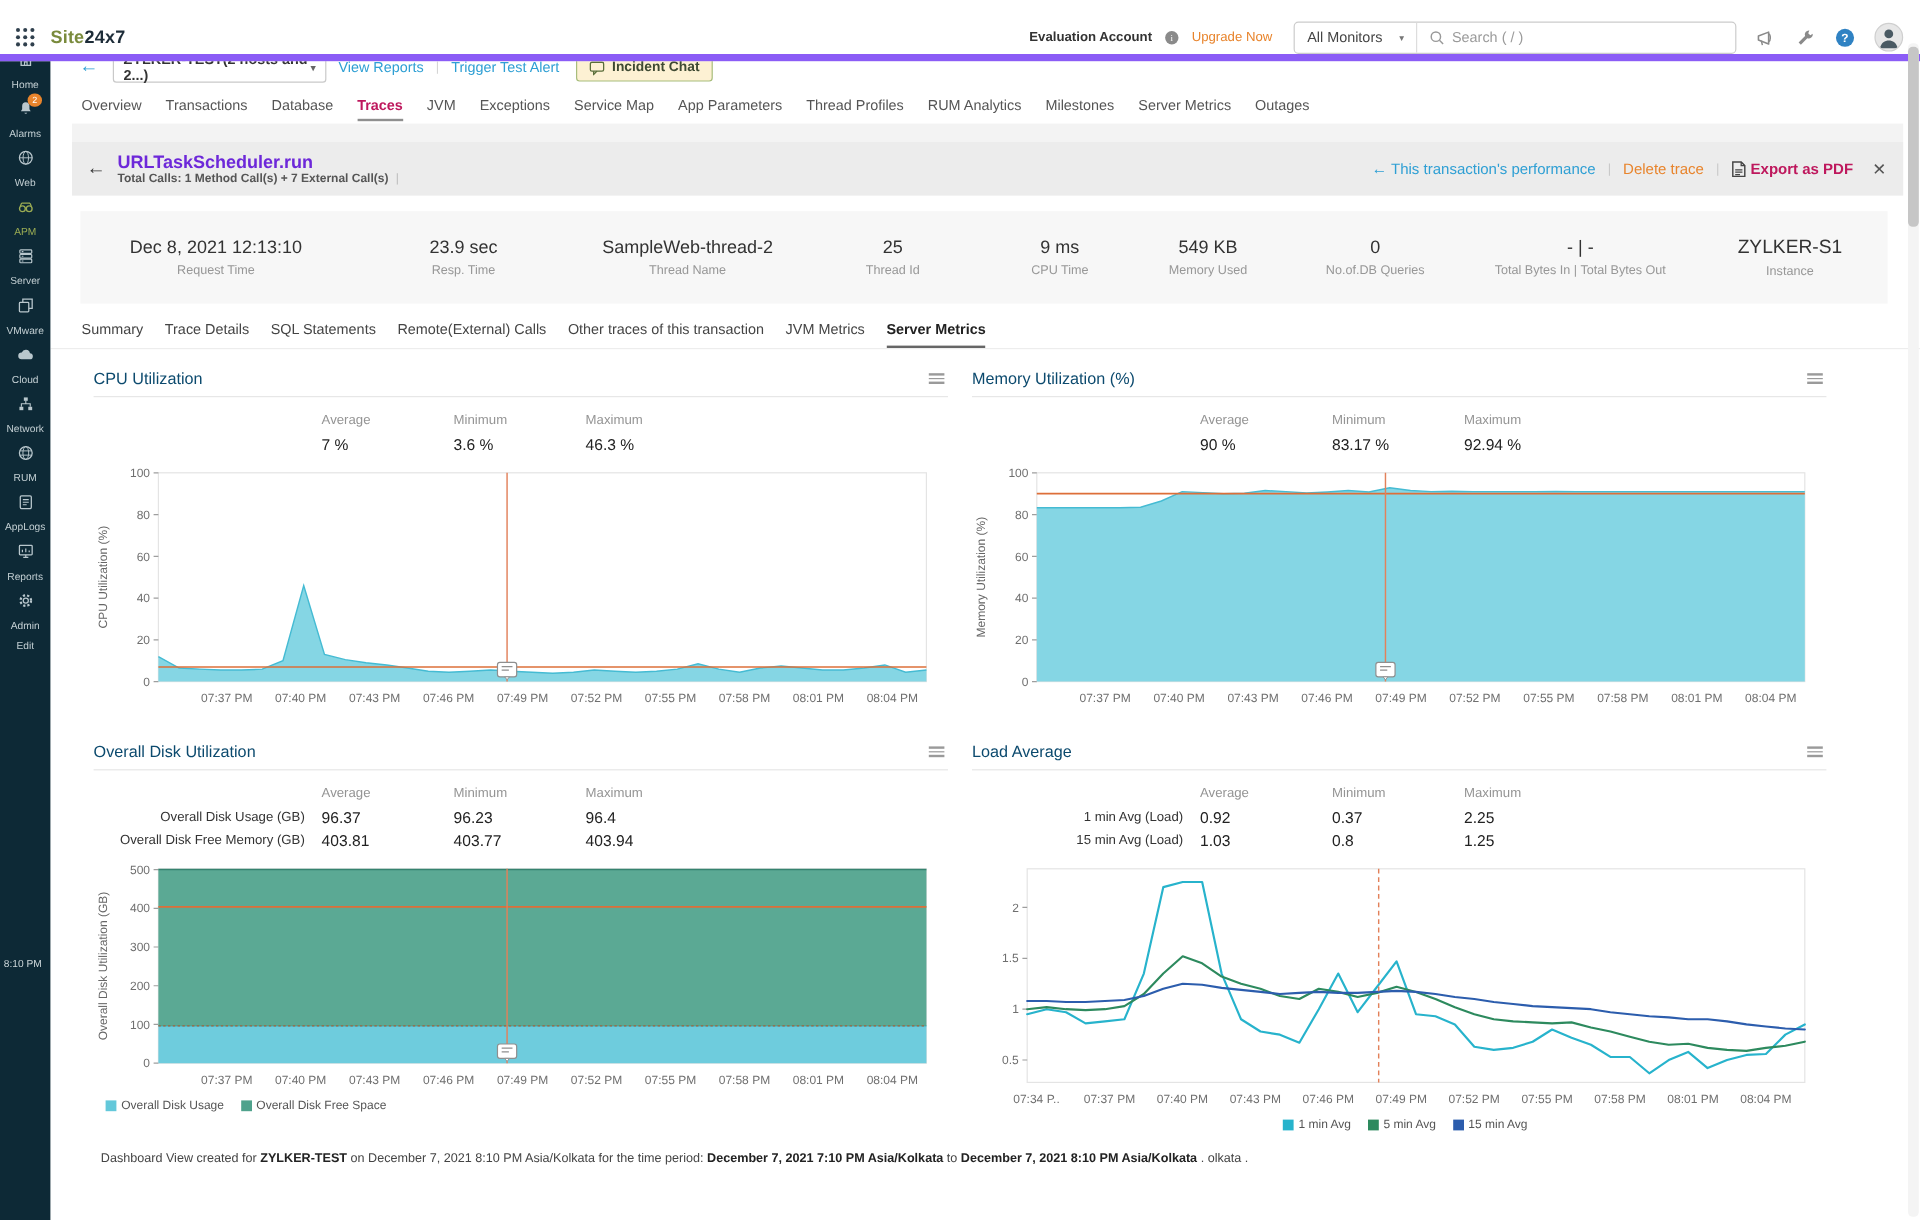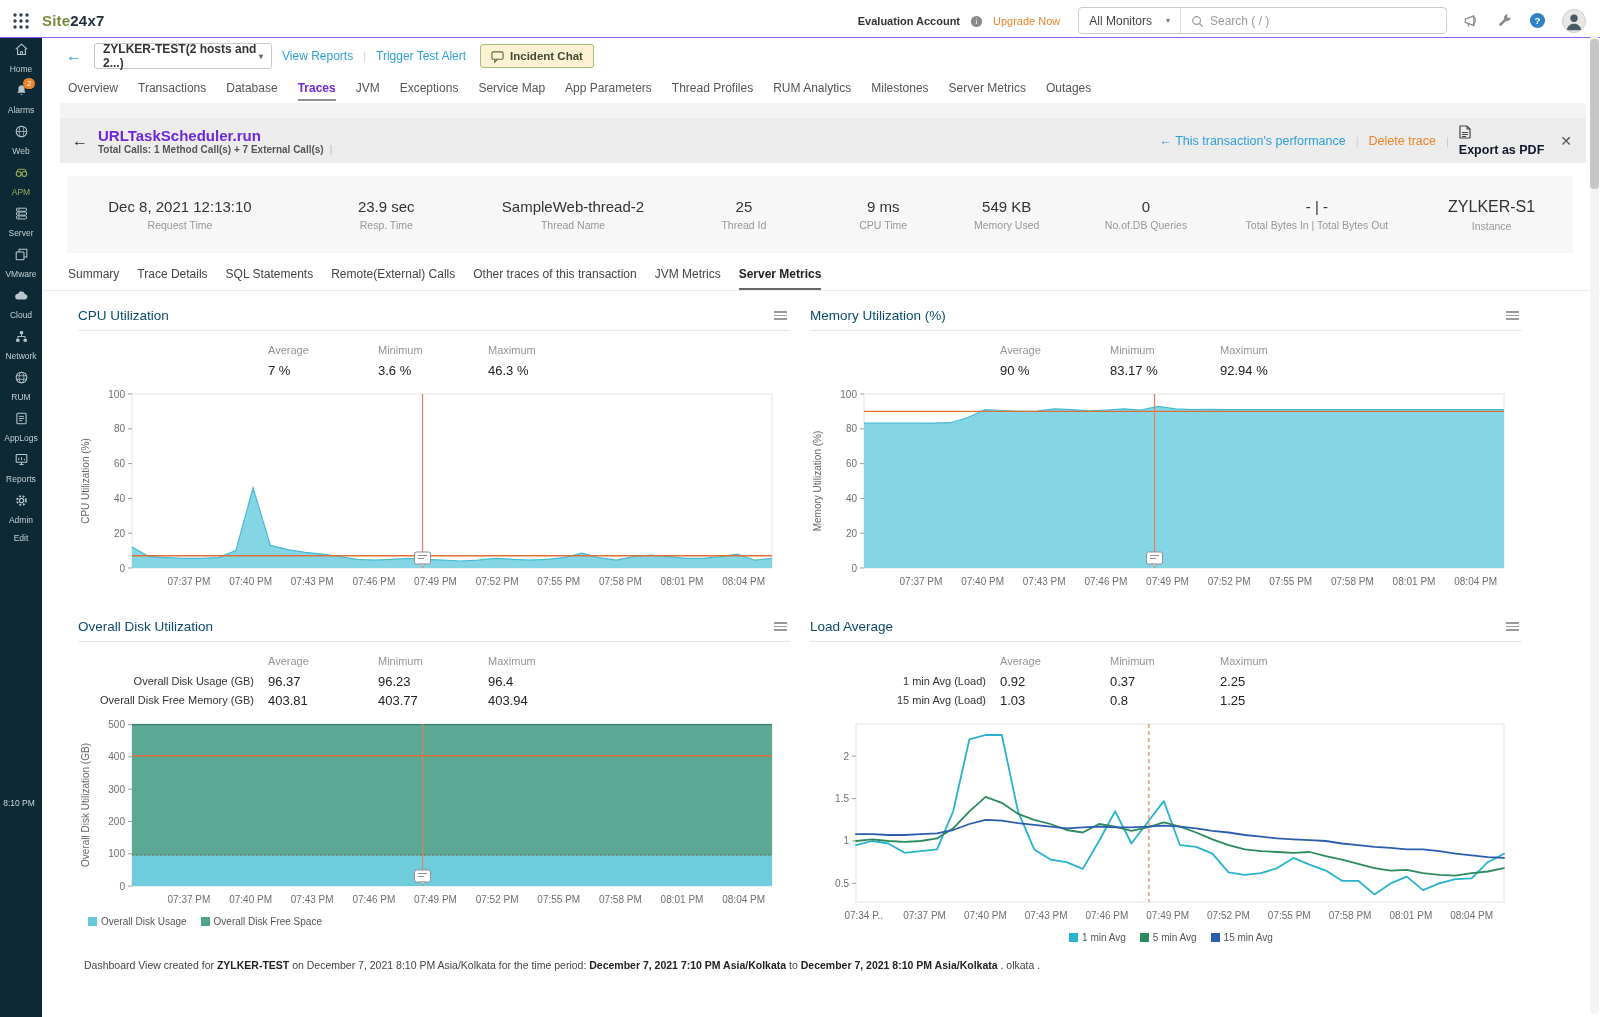--- a/index.html
+++ b/index.html
@@ -1,21 +1,21 @@
 <!DOCTYPE html>
 <html><head>
 <meta charset="utf-8">
 <style>
   * { margin:0; padding:0; box-sizing:border-box; }
   html,body { width:1600px; height:1017px; overflow:hidden; background:#fff;
     font-family:"Liberation Sans", sans-serif; color:#333; }
 
   
-  .topbar { position:absolute; top:4px; left:0; width:1600px; height:34px; background:#fff;
-    border-bottom:1px solid #8b5cf6; display:flex; align-items:center; justify-content:space-between; z-index:5;}
+  .topbar { position:absolute; top:17px; left:0; width:1600px; height:34px; background:#fff;
+    border-bottom:6px solid #8b5cf6; display:flex; align-items:center; justify-content:space-between; z-index:5;}
   .tb-left { display:flex; align-items:center; gap:12px; padding-left:12px; }
   .grid-btn { width:18px; height:18px; display:inline-block; cursor:pointer;}
   .logo { font-size:15px; font-weight:bold; letter-spacing:.2px; cursor:pointer;}
   .lg1 { color:#7a8b3d; } .lg2 { color:#1d2c38; }
   .tb-right { display:flex; align-items:center; gap:10px; padding-right:14px; }
   .eval { font-size:11px; font-weight:bold; color:#333; }
   .upgrade { font-size:11px; color:#e8842c; cursor:pointer; margin-right:8px;}
   .searchwrap { display:flex; align-items:center; height:27px; border:1px solid #ccc; border-radius:4px; overflow:hidden; background:#fff;}
   .monitors-dd { display:flex; align-items:center; gap:14px; padding:0 10px; height:100%; font-size:12px; color:#444;
     border-right:1px solid #ddd; cursor:pointer; }
@@ -48,34 +48,34 @@
     border:1px solid #c9c9c9; border-radius:3px; padding:0 8px; font-size:12px; font-weight:bold; color:#333; cursor:pointer;}
   .caret2 { font-size:8px; color:#666; }
   .tb-link { font-size:12px; color:#2e9fd4; cursor:pointer; }
   .pipe { color:#d5d5d5; font-size:11px; }
   .incident-chat { display:flex; align-items:center; gap:6px; height:24px; padding:0 10px; margin-left:4px;
     background:#fdf1d3; border:1px solid #a8bd7c; border-radius:3px; font-size:11.5px; font-weight:bold; color:#3f4a33;
     cursor:pointer; font-family:"Liberation Sans",sans-serif;}
 
   .navtabs { display:flex; gap:20px; padding:6px 0 0 26px; height:26px;}
   .ntab { font-size:12px; color:#555; cursor:pointer; padding-bottom:6px; }
-  .ntab.active { color:#6d28d9; font-weight:bold; border-bottom:2px solid #8f8f8f; }
+  .ntab.active { color:#be185d; font-weight:bold; border-bottom:2px solid #8f8f8f; }
 
   .grayband { height:15px; background:#f3f3f3; margin:2px 14px 0 18px; }
   .trace-header { height:45px; background:#ececec; margin:0 14px 0 18px; display:flex; align-items:center; }
   .back-dark { color:#333; font-size:16px; padding:0 10px 0 12px; cursor:pointer;}
   .tt .t1 { font-size:15px; font-weight:bold; color:#6d28d9; line-height:17px;}
   .tt .t2 { font-size:10px; font-weight:bold; color:#555; }
   .subsep { color:#bbb; margin-left:6px; font-weight:normal;}
   .th-right { margin-left:auto; display:flex; align-items:center; gap:10px; padding-right:14px;}
   .perf { font-size:12.5px; color:#2e9fd4; cursor:pointer;}
   .perf .arr { font-size:13px; }
   .pipe2 { color:#c9c9c9; font-size:11px;}
   .del { font-size:12.5px; color:#e8842c; cursor:pointer;}
-  .exp { font-size:12.5px; color:#0f172a; font-weight:bold; cursor:pointer; display:flex; align-items:flex-start; gap:4px;flex-direction:column;}
+  .exp { font-size:12.5px; color:#be185d; font-weight:bold; cursor:pointer; display:flex; align-items:flex-end; gap:4px;}
   .close { color:#555; font-size:14px; cursor:pointer; margin-left:6px;}
 
   .info-panel { margin:13px 27px 0 25px; height:77px; background:#f7f7f7; display:flex; align-items:center;}
   .metric { text-align:center; }
   .metric .val { font-size:15px; color:#333; }
   .metric .lbl { font-size:10.5px; color:#979797; margin-top:4px;}
   .metric.inst .val { font-size:16px; }
 
   .subtabs { display:flex; gap:18px; padding:14px 0 0 26px; border-bottom:1px solid #ededed; }
   .stab { font-size:12px; color:#444; padding-bottom:7px; cursor:pointer;}

